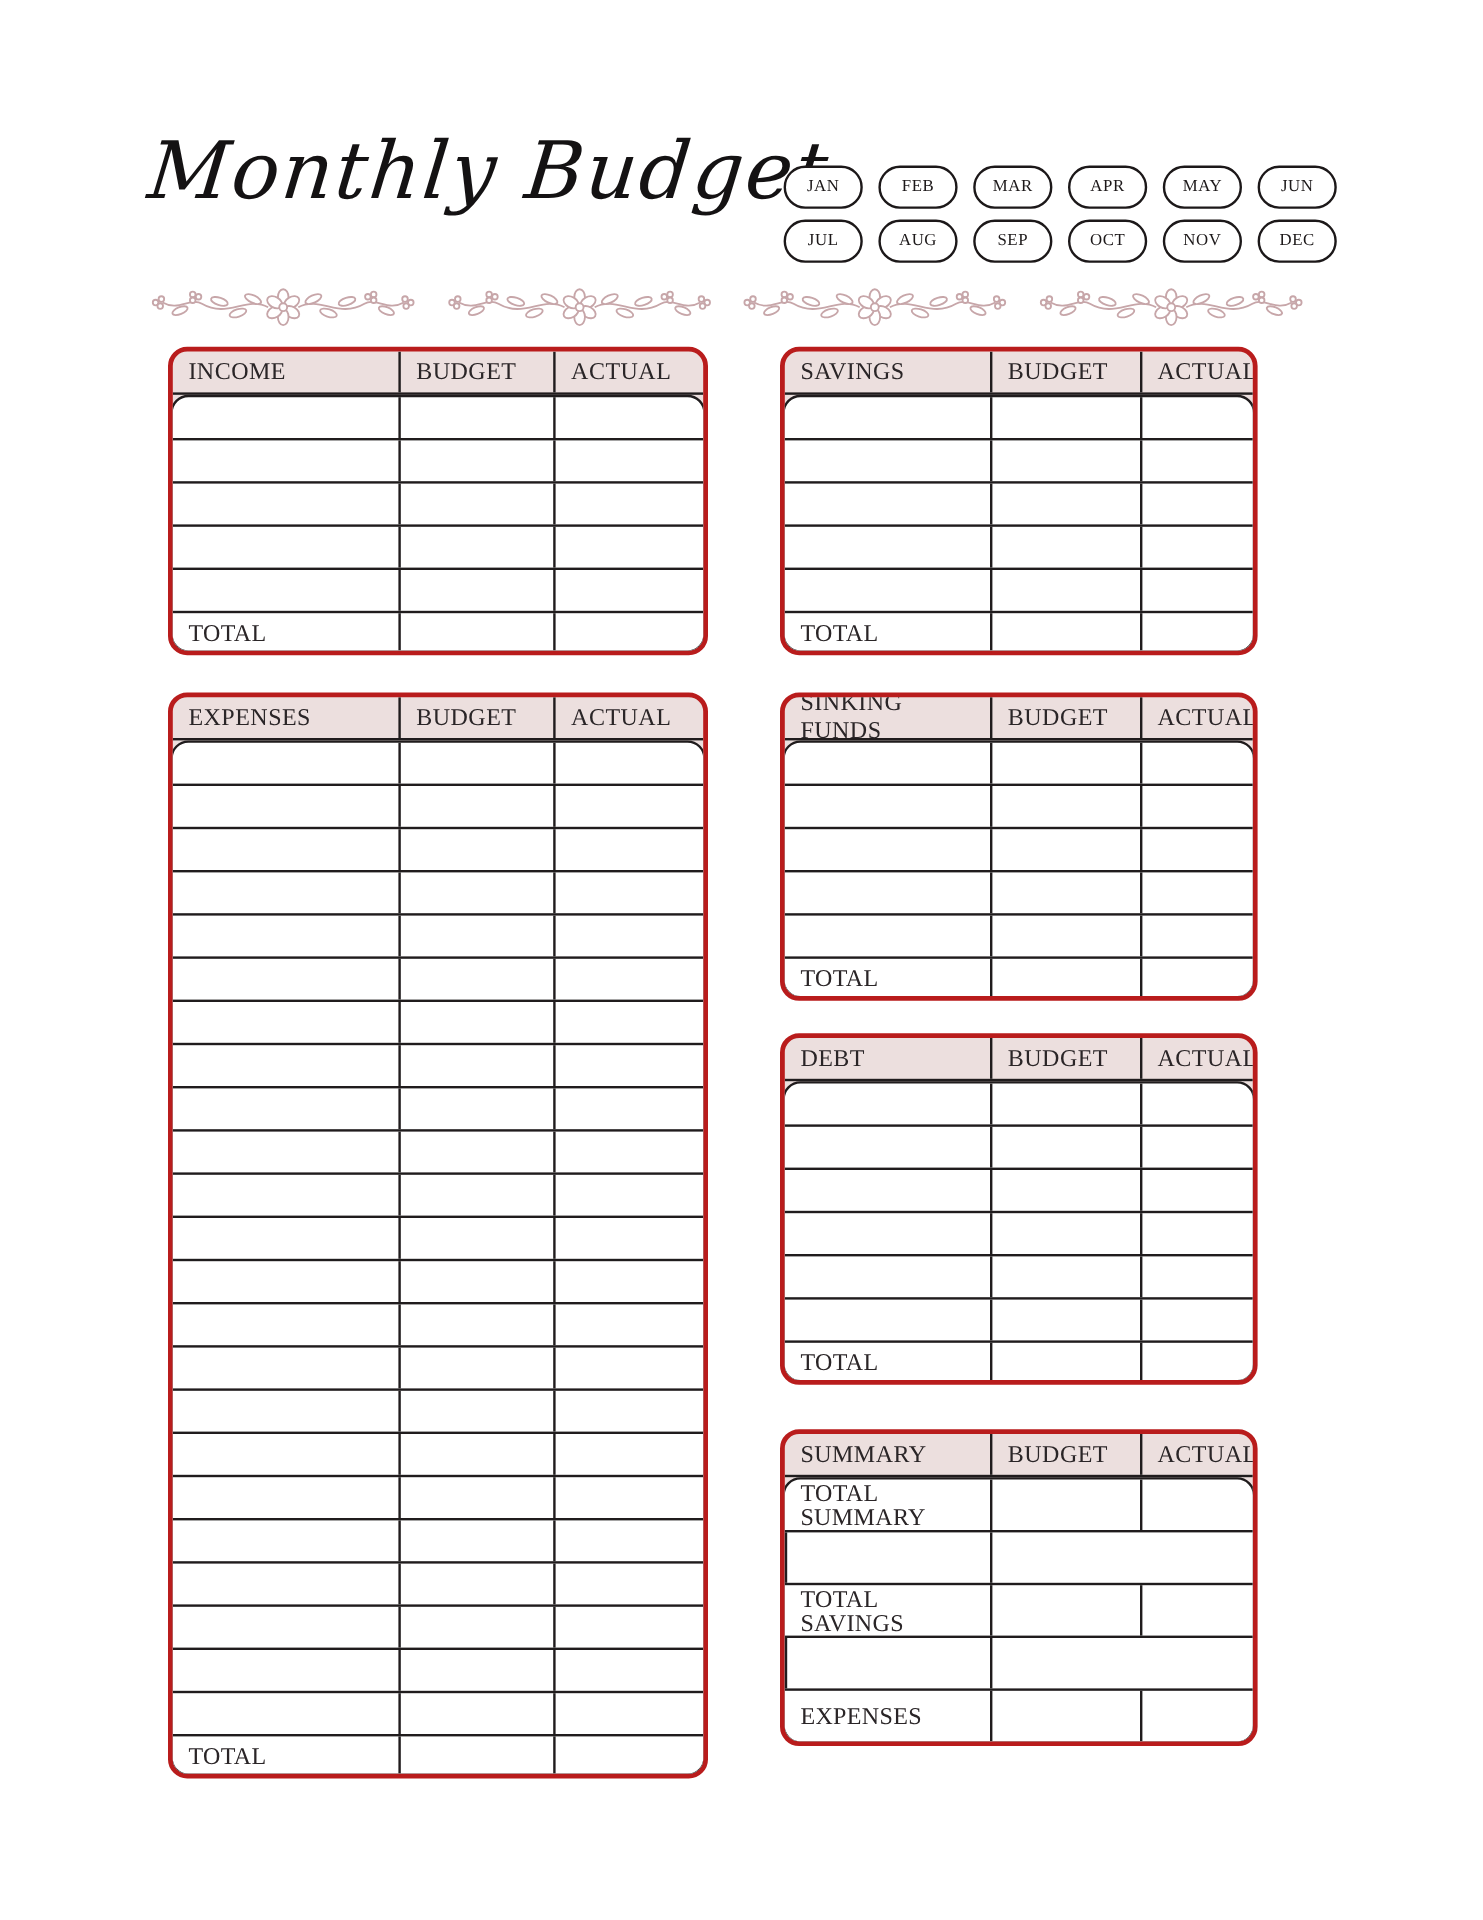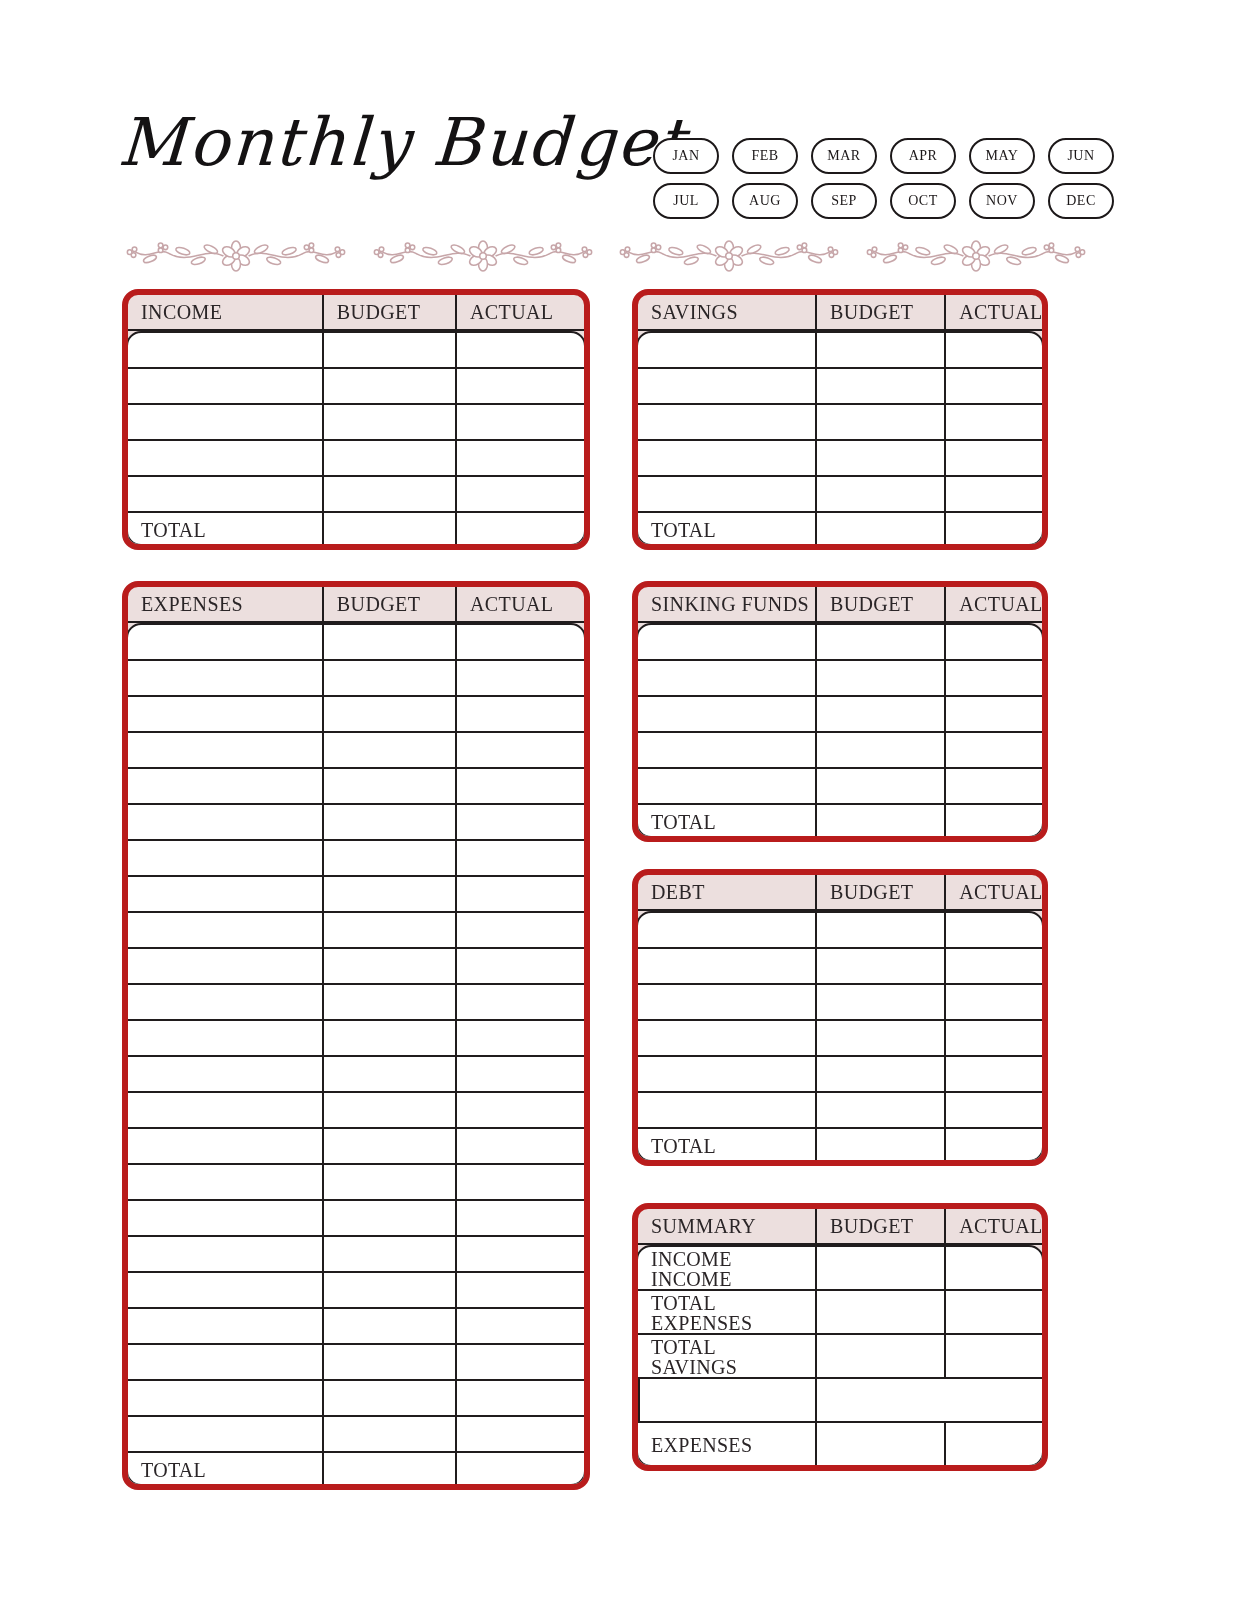--- a/index.html
+++ b/index.html
@@ -29,22 +29,22 @@
     position:absolute;top:236px;left:120px;width:972px;height:40px;
     display:flex;justify-content:space-between;align-items:center;
   }
   .divider svg{width:232px;height:38px;}
   
   .main{position:absolute;top:289px;left:122px;display:flex;gap:42px;}
   .col-left{width:468px;}
   .col-right{width:416px;}
   
   .card{
-    border:6px solid #b91c1c;border-radius:16px;overflow:hidden;
-    background:#ecdfde;box-sizing:border-box;
+    border:4px solid #b91c1c;border-radius:16px;overflow:hidden;
+    background:#ecdfde;box-sizing:border-box;margin-left:18px;
   }
   .hdr{
     display:grid;grid-template-columns:var(--c1) var(--c2) var(--c3);
     height:34px;border-bottom:2px solid #201c1d;align-items:center;
   }
   .hcell{
     font-size:20px;letter-spacing:0.4px;padding-left:13px;color:#2a2527;
     height:34px;display:flex;align-items:center;box-sizing:border-box;
   }
   .hcell.sep{border-left:2px solid #201c1d;}
@@ -444,26 +444,25 @@
     </div>
 
     <div class="card summary mt-37" style="--c1:43.8%;--c2:32%;--c3:24.2%">
       <div class="hdr">
         <div class="hcell">SUMMARY</div>
         <div class="hcell sep">BUDGET</div>
         <div class="hcell sep">ACTUAL</div>
       </div>
       <div class="tbody">
           <div class="trow">
-            <div class="tcell label-cell">INCOME INCOME</div>
-            <div class="tcell sep"></div>
-            <div class="tcell sep"></div>
-          </div>
-          <div class="trow">
-            <div class="tcell label-cell">TOTAL EXPENSES</div>
+            <div class="tcell label-cell">TOTAL SUMMARY</div>
+            <div class="tcell sep"></div>
+            <div class="tcell sep"></div>
+          </div>
+          <div class="trow">
             <div class="tcell sep"></div>
             <div class="tcell sep"></div>
           </div>
           <div class="trow">
             <div class="tcell label-cell">TOTAL SAVINGS</div>
             <div class="tcell sep"></div>
             <div class="tcell sep"></div>
           </div>
           <div class="trow">
             <div class="tcell sep"></div>

